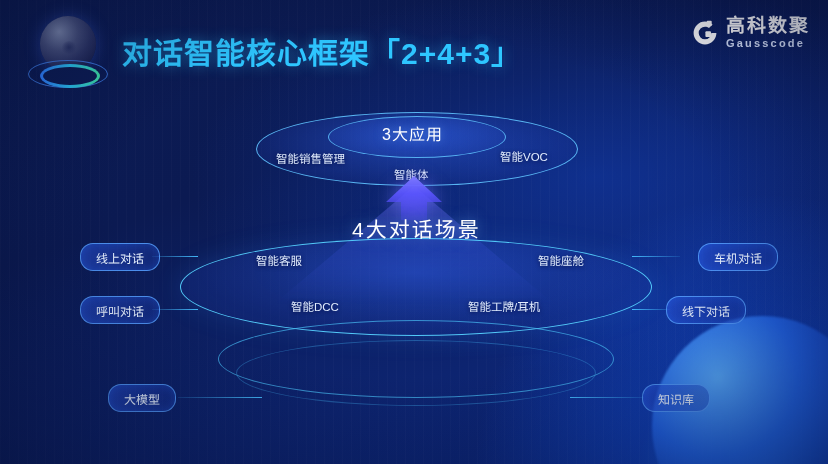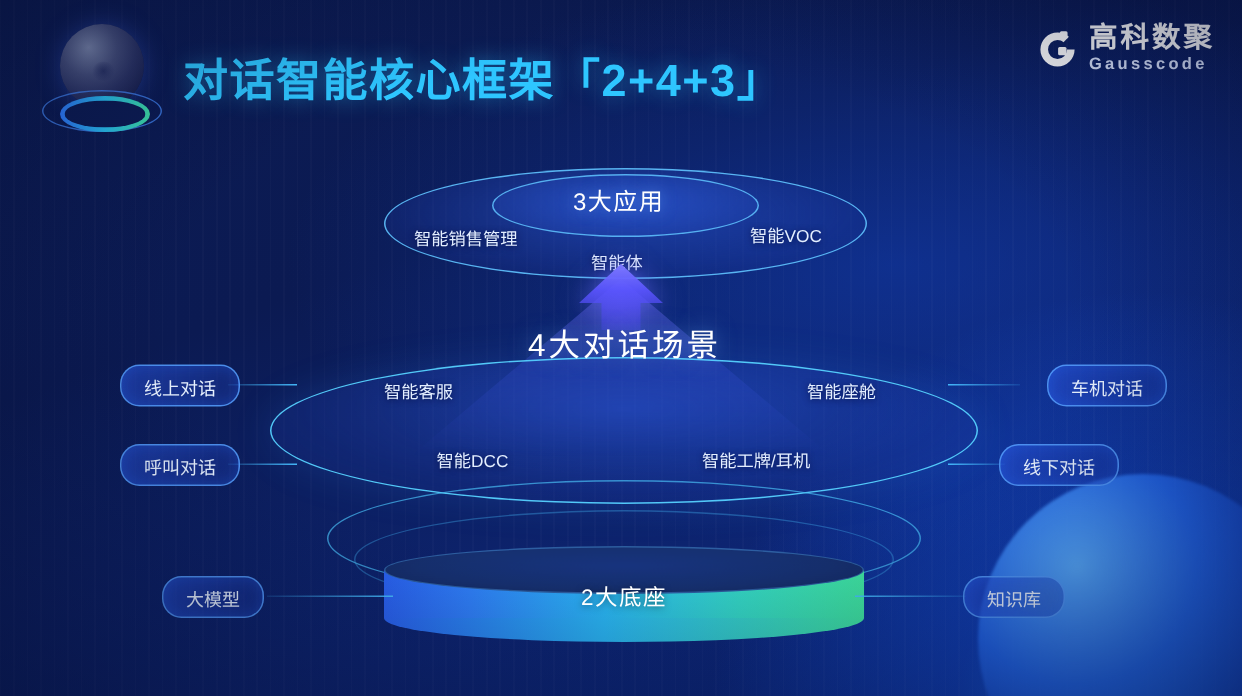--- a/index.html
+++ b/index.html
@@ -189,26 +189,20 @@
   <div class="ell ell-mid"></div>
   <div class="t t-h2" style="left:352px;top:213px;">4大对话场景</div>
   <div class="t t-sm" style="left:256px;top:252px;">智能客服</div>
   <div class="t t-sm" style="left:538px;top:252px;">智能座舱</div>
   <div class="t t-sm" style="left:291px;top:298px;">智能DCC</div>
   <div class="t t-sm" style="left:468px;top:298px;">智能工牌/耳机</div>
 
   <div class="ell ell-ring2"></div>
   <div class="ell ell-ring3"></div>
 
-  <div class="cyl">
-    <div class="cyl-bot"></div>
-    <div class="cyl-body"></div>
-    <div class="cyl-top"></div>
-    <div class="cyl-label">2大底座</div>
-  </div>
 
   <div class="lead" style="left:152px;top:256px;width:46px;"></div>
   <div class="lead" style="left:152px;top:309px;width:46px;"></div>
   <div class="lead" style="left:178px;top:397px;width:84px;"></div>
   <div class="lead r" style="left:632px;top:256px;width:48px;"></div>
   <div class="lead r" style="left:632px;top:309px;width:38px;"></div>
   <div class="lead r" style="left:570px;top:397px;width:74px;"></div>
 
   <div class="pill" style="left:80px;top:243px;">线上对话</div>
   <div class="pill" style="left:80px;top:296px;">呼叫对话</div>

